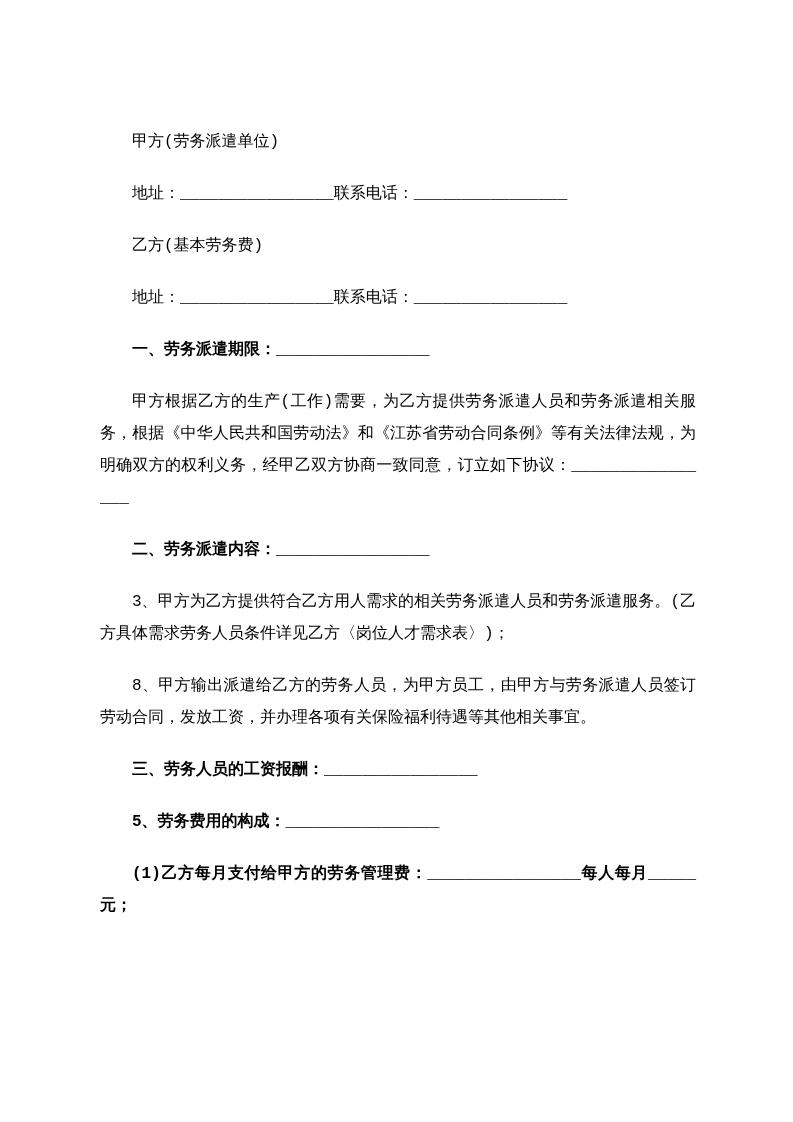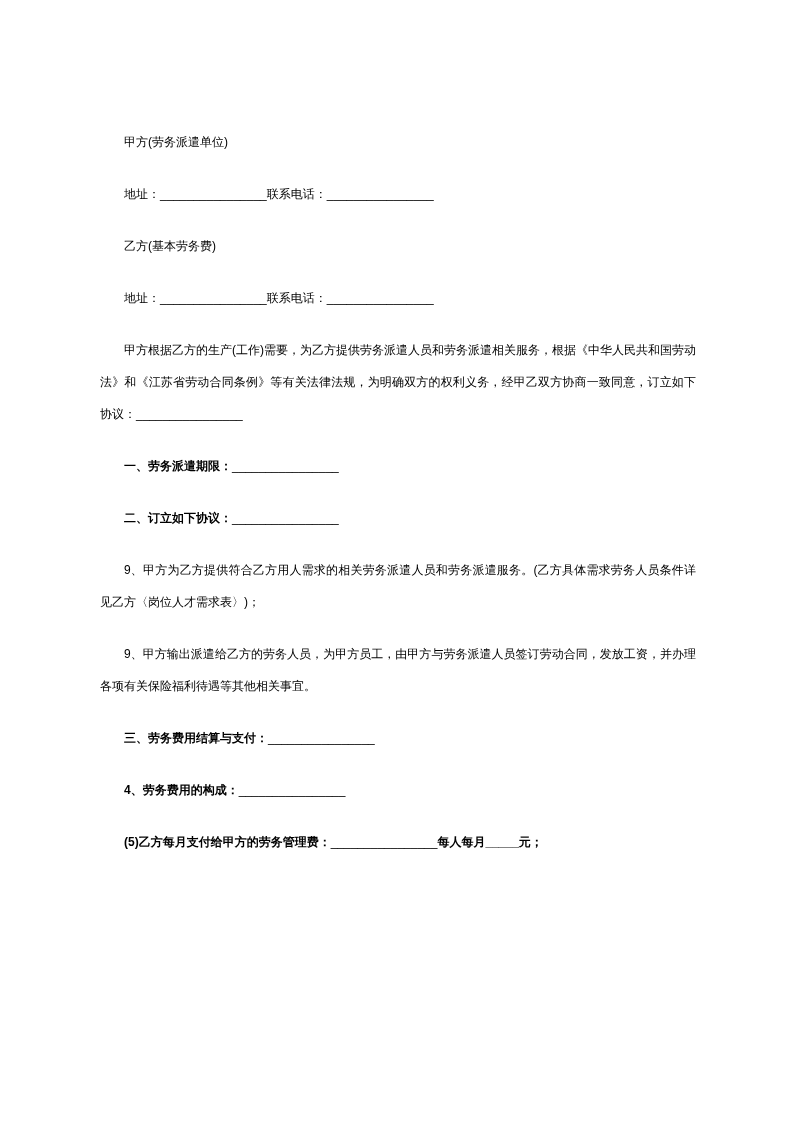--- a/index.html
+++ b/index.html
@@ -13,41 +13,42 @@
     height: 1122px;
     background: #ffffff;
     box-sizing: border-box;
     padding: 126px 93px 40px 100px;
     overflow: hidden;
     font-family: "Liberation Sans", "DejaVu Sans", sans-serif;
     color: #000000;
   }
   .doc p {
     margin: 0 4px 20px 0;
-    font-size: 12px;
+    font-size: 16px;
     line-height: 32px;
     text-indent: 2em;
     text-align: justify;
     word-break: break-all;
     color: #000000;
+    font-family: Liberation Mono, monospace;
   }
   .doc .run { font-weight: normal; }
   .doc .run.b { font-weight: bold; }
 </style>
 </head>
 <body>
 
 <div class="page">
   <div class="doc" id="doc">
       <p><span class="run">甲方(劳务派遣单位)</span></p>
       <p><span class="run">地址：________________联系电话：________________</span></p>
       <p><span class="run">乙方(基本劳务费)</span></p>
       <p><span class="run">地址：________________联系电话：________________</span></p>
+      <p><span class="run b">一、劳务派遣期限：</span><span class="run">________________</span></p>
       <p><span class="run">甲方根据乙方的生产(工作)需要，为乙方提供劳务派遣人员和劳务派遣相关服务，根据《中华人民共和国劳动法》和《江苏省劳动合同条例》等有关法律法规，为明确双方的权利义务，经甲乙双方协商一致同意，订立如下协议：________________</span></p>
-      <p><span class="run b">一、劳务派遣期限：</span><span class="run">________________</span></p>
-      <p><span class="run b">二、订立如下协议：</span><span class="run">________________</span></p>
-      <p><span class="run">9、甲方为乙方提供符合乙方用人需求的相关劳务派遣人员和劳务派遣服务。(乙方具体需求劳务人员条件详见乙方〈岗位人才需求表〉)；</span></p>
-      <p><span class="run">9、甲方输出派遣给乙方的劳务人员，为甲方员工，由甲方与劳务派遣人员签订劳动合同，发放工资，并办理各项有关保险福利待遇等其他相关事宜。</span></p>
-      <p><span class="run b">三、劳务费用结算与支付：</span><span class="run">________________</span></p>
-      <p><span class="run b">4、劳务费用的构成：</span><span class="run">________________</span></p>
-      <p><span class="run b">(5)乙方每月支付给甲方的劳务管理费：</span><span class="run">________________</span><span class="run b">每人每月_____元；</span></p>
+      <p><span class="run b">二、劳务派遣内容：</span><span class="run">________________</span></p>
+      <p><span class="run">3、甲方为乙方提供符合乙方用人需求的相关劳务派遣人员和劳务派遣服务。(乙方具体需求劳务人员条件详见乙方〈岗位人才需求表〉)；</span></p>
+      <p><span class="run">8、甲方输出派遣给乙方的劳务人员，为甲方员工，由甲方与劳务派遣人员签订劳动合同，发放工资，并办理各项有关保险福利待遇等其他相关事宜。</span></p>
+      <p><span class="run b">三、劳务人员的工资报酬：</span><span class="run">________________</span></p>
+      <p><span class="run b">5、劳务费用的构成：</span><span class="run">________________</span></p>
+      <p><span class="run b">(1)乙方每月支付给甲方的劳务管理费：</span><span class="run">________________</span><span class="run b">每人每月_____元；</span></p>
     </div>
 </div>
 
 </body></html>

